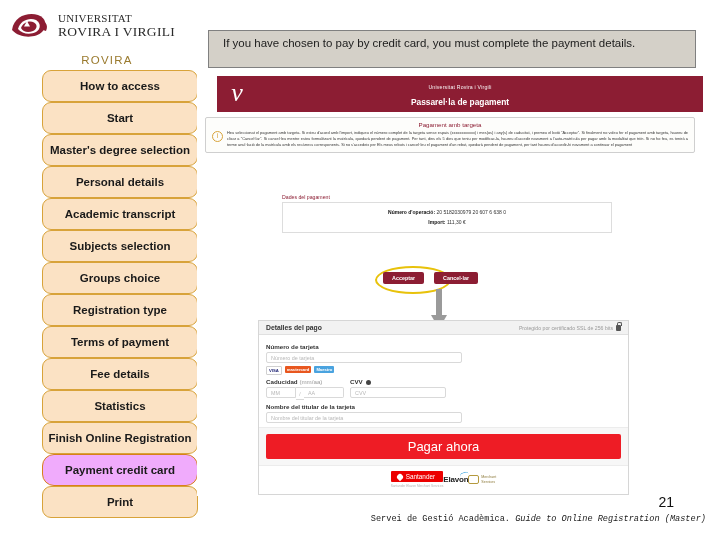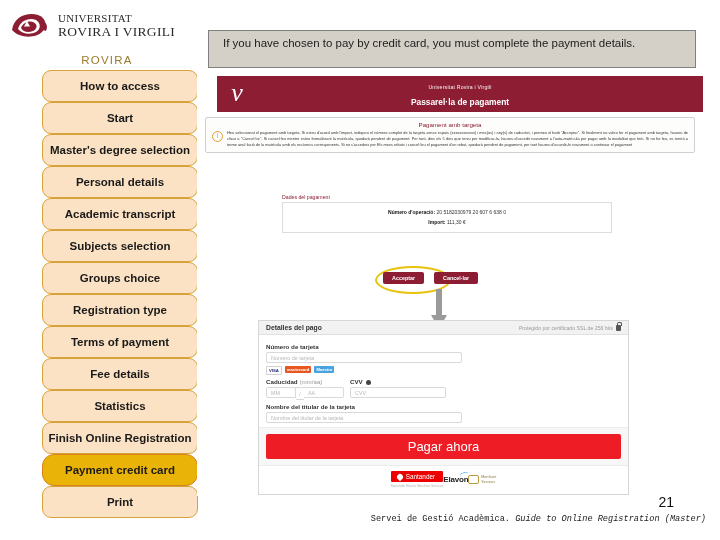--- a/index.html
+++ b/index.html
@@ -29,21 +29,21 @@
   }
   .menu{position:absolute;left:17px;top:70px;width:180px;}
   .menu-item{
     box-sizing:border-box;width:156px;height:32px;margin-bottom:0px;
     border:1px solid #d8a33a;border-radius:9px;background:#fbe2c4;
     color:#1a1a1a;font-size:11.5px;font-weight:bold;
     display:flex;align-items:center;justify-content:center;text-align:center;
     padding:0 4px;
     margin-left:25px;
   }
-  .menu-item.active{background:#eab308;border-color:#d8801a;border-radius:12px;}
+  .menu-item.active{background:#f0abfc;border-color:#d8801a;border-radius:12px;}
 
   
   .note{
     position:absolute;left:208px;top:30px;width:488px;height:38px;
     box-sizing:border-box;background:#d4d0c8;border:1px solid #808080;
     padding:5px 14px;font-size:11.5px;color:#1c1c1c;line-height:1.28;
   }
 
   
   .shot{position:absolute;left:197px;top:74px;width:506px;height:422px;background:#ffffff;}

